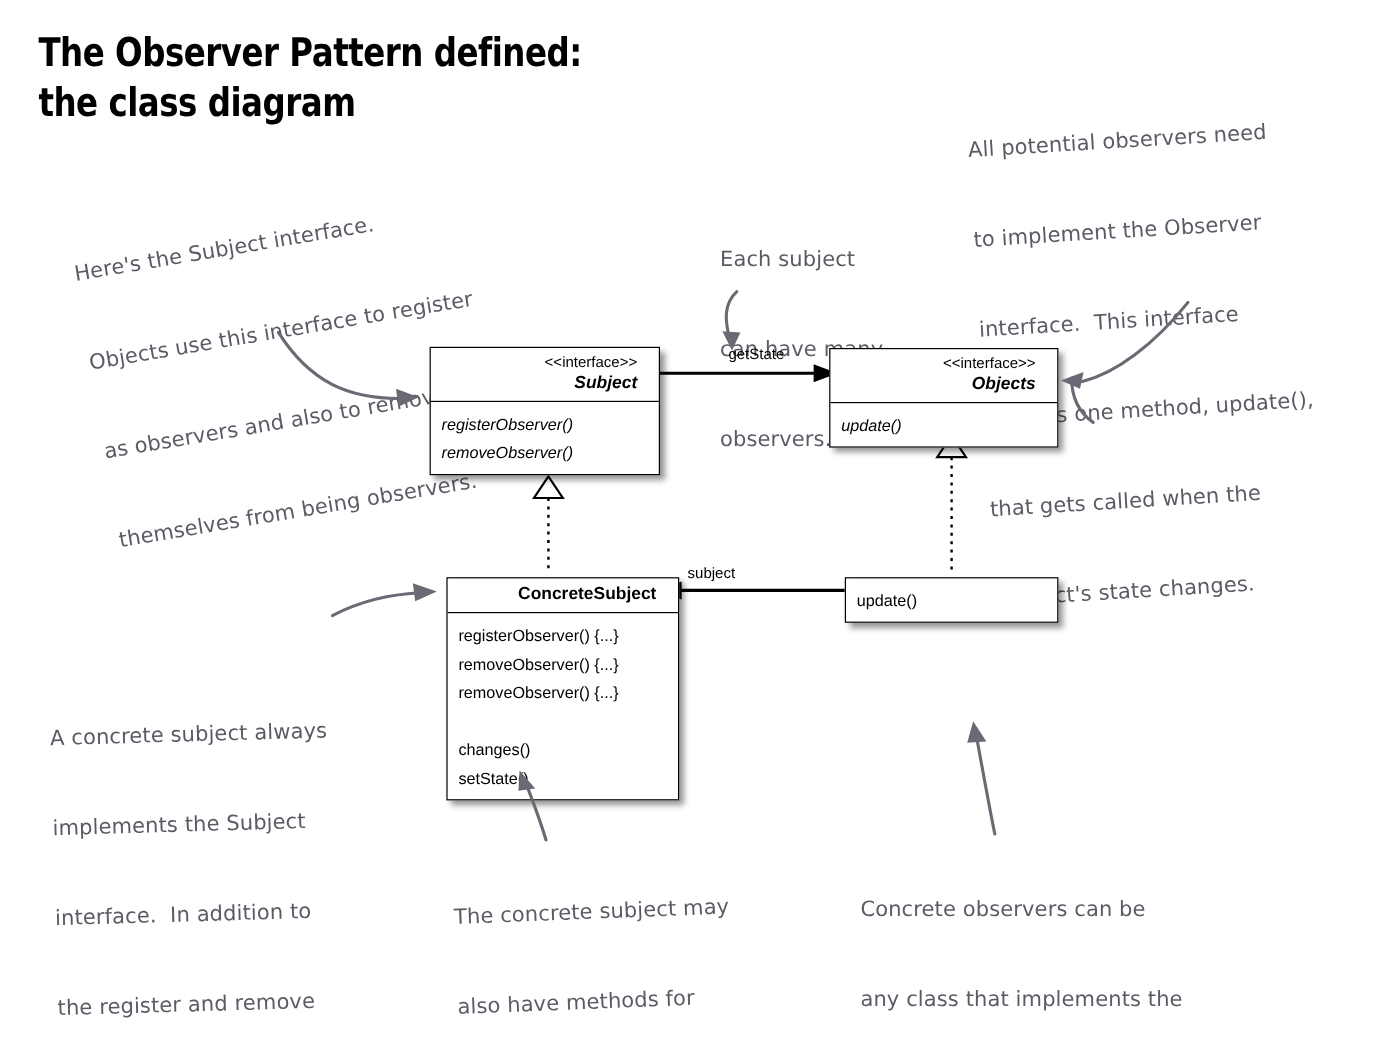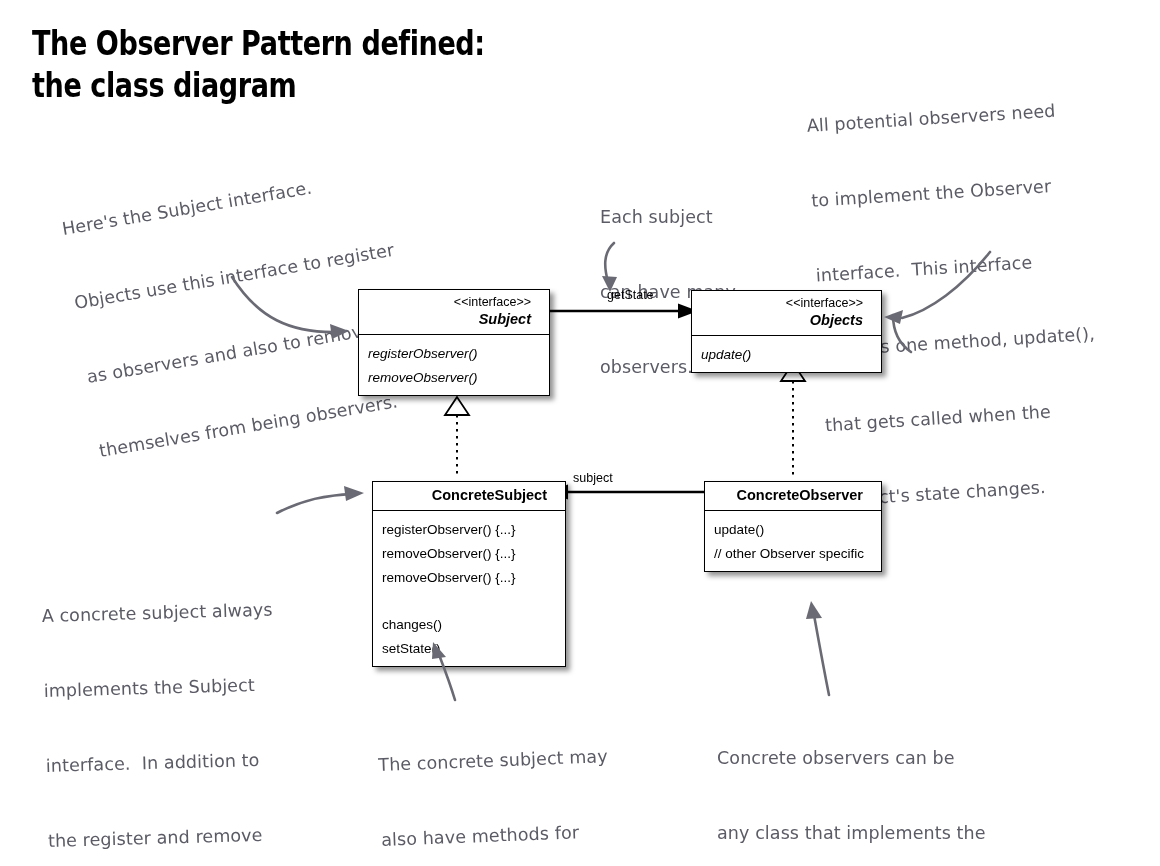--- a/index.html
+++ b/index.html
@@ -148,26 +148,22 @@
       <div class="uml-row">registerObserver() {...}</div>
       <div class="uml-row">removeObserver() {...}</div>
       <div class="uml-row">removeObserver() {...}</div>
       <div class="uml-row spacer"></div>
       <div class="uml-row">changes()</div>
       <div class="uml-row">setState()</div>
     </div>
   </div>
 
   <div class="uml-box" id="box-concrete-observer" style="left:704px;top:481px;width:178px;">
-    <div class="uml-header">
-      <div class="uml-name">ConcreteObserver</div>
-    </div>
     <div class="uml-body">
       <div class="uml-row">update()</div>
-      <div class="uml-row">// other Observer specific</div>
     </div>
   </div>
 
   <div class="edge-label" style="left:607px;top:288px;">getState</div>
   <div class="edge-label" style="left:573px;top:471px;">subject</div>
 
   <svg class="overlay front">
     <g fill="none" stroke="#6a6a74" stroke-width="2.6" stroke-linecap="round" stroke-linejoin="round">
 
       <path d="M232,277 C258,318 290,333 337,332"></path>

